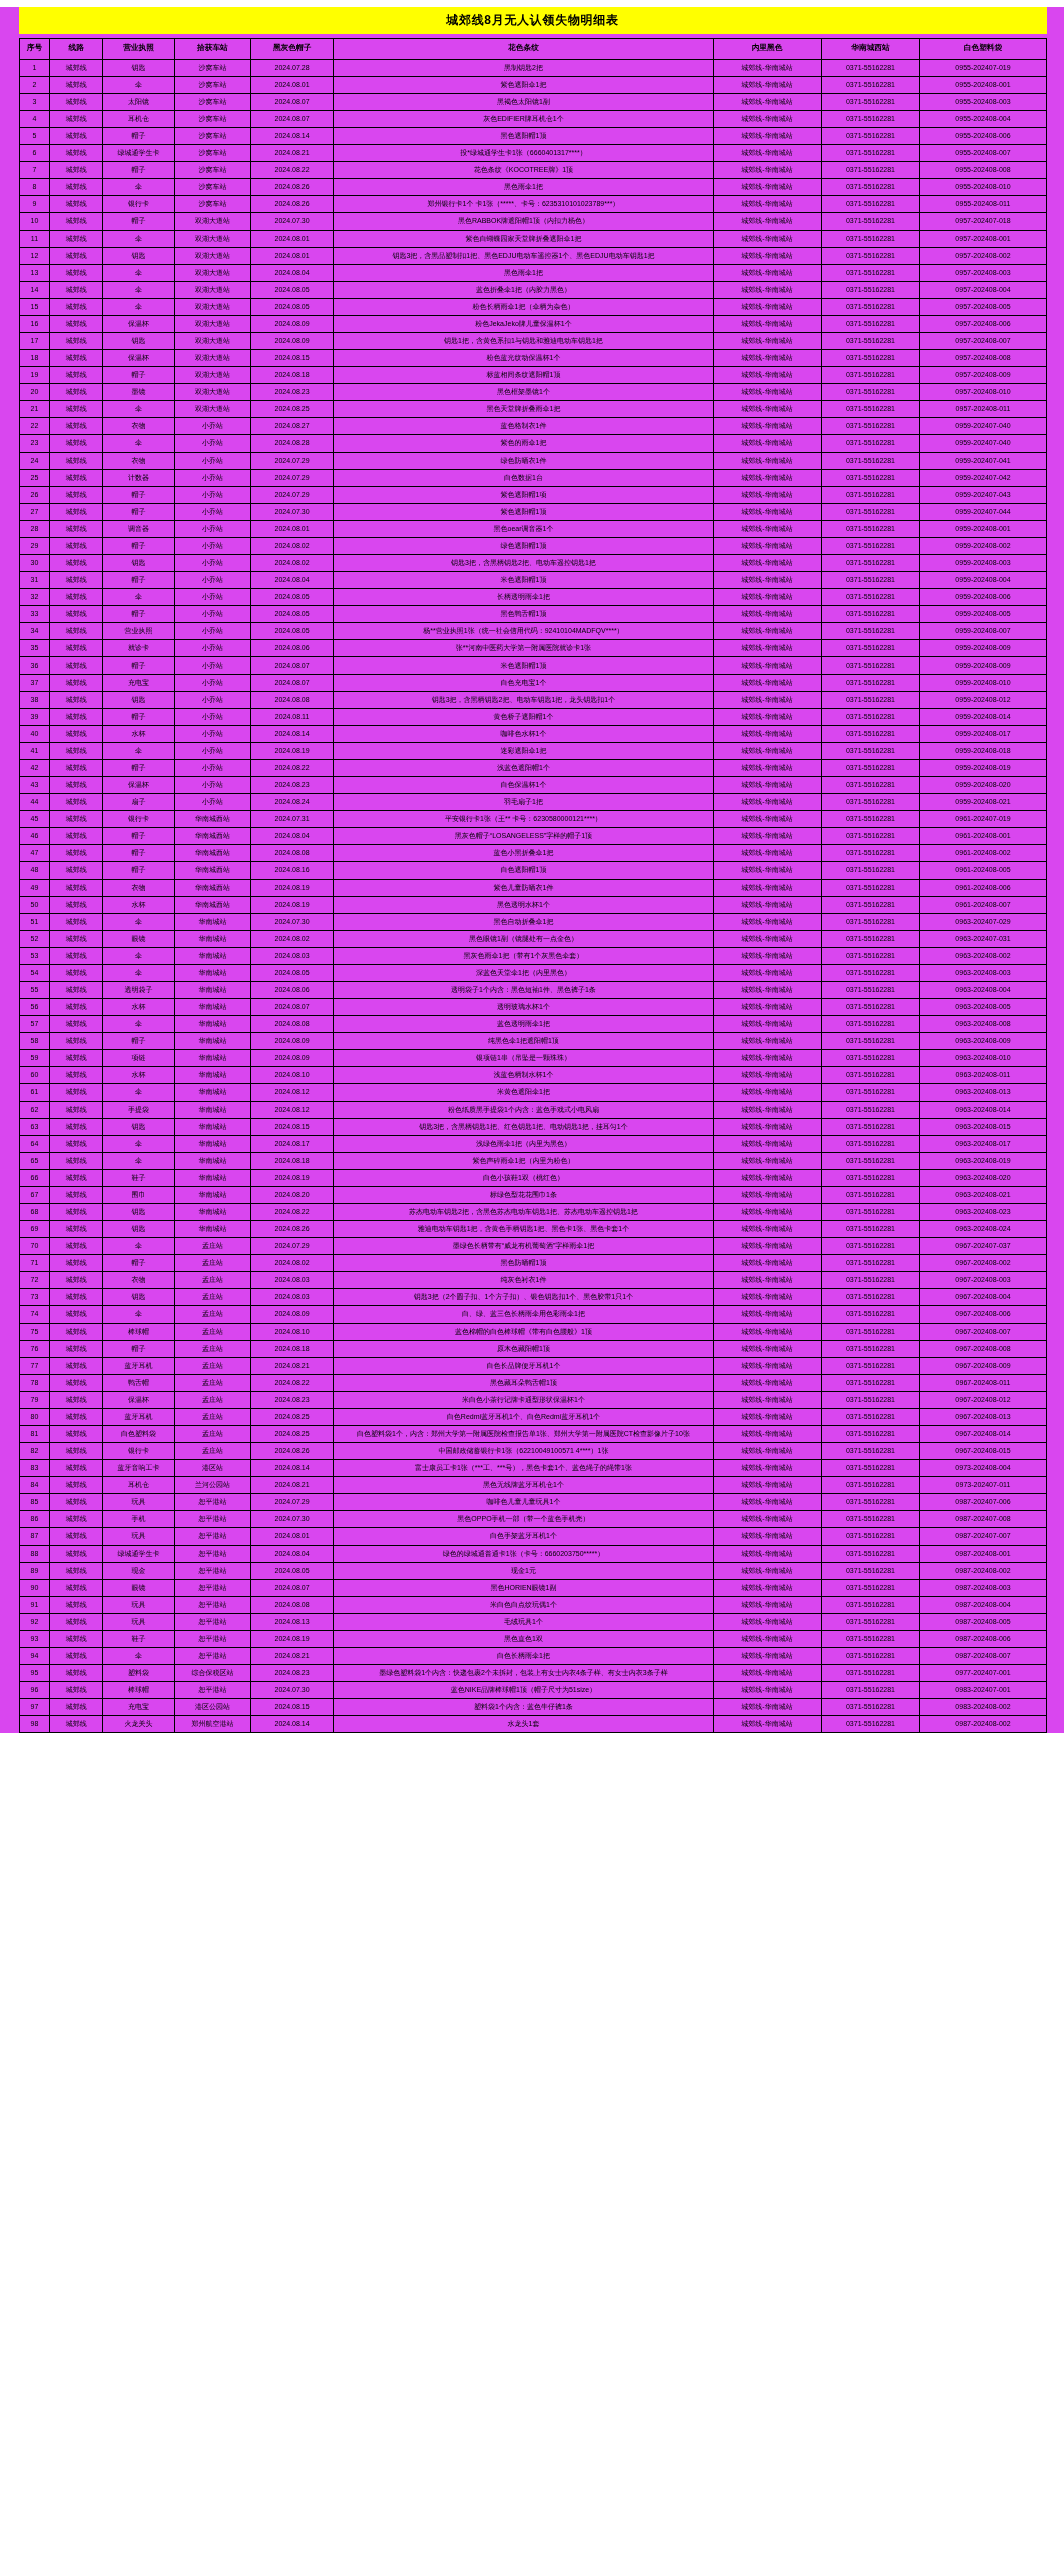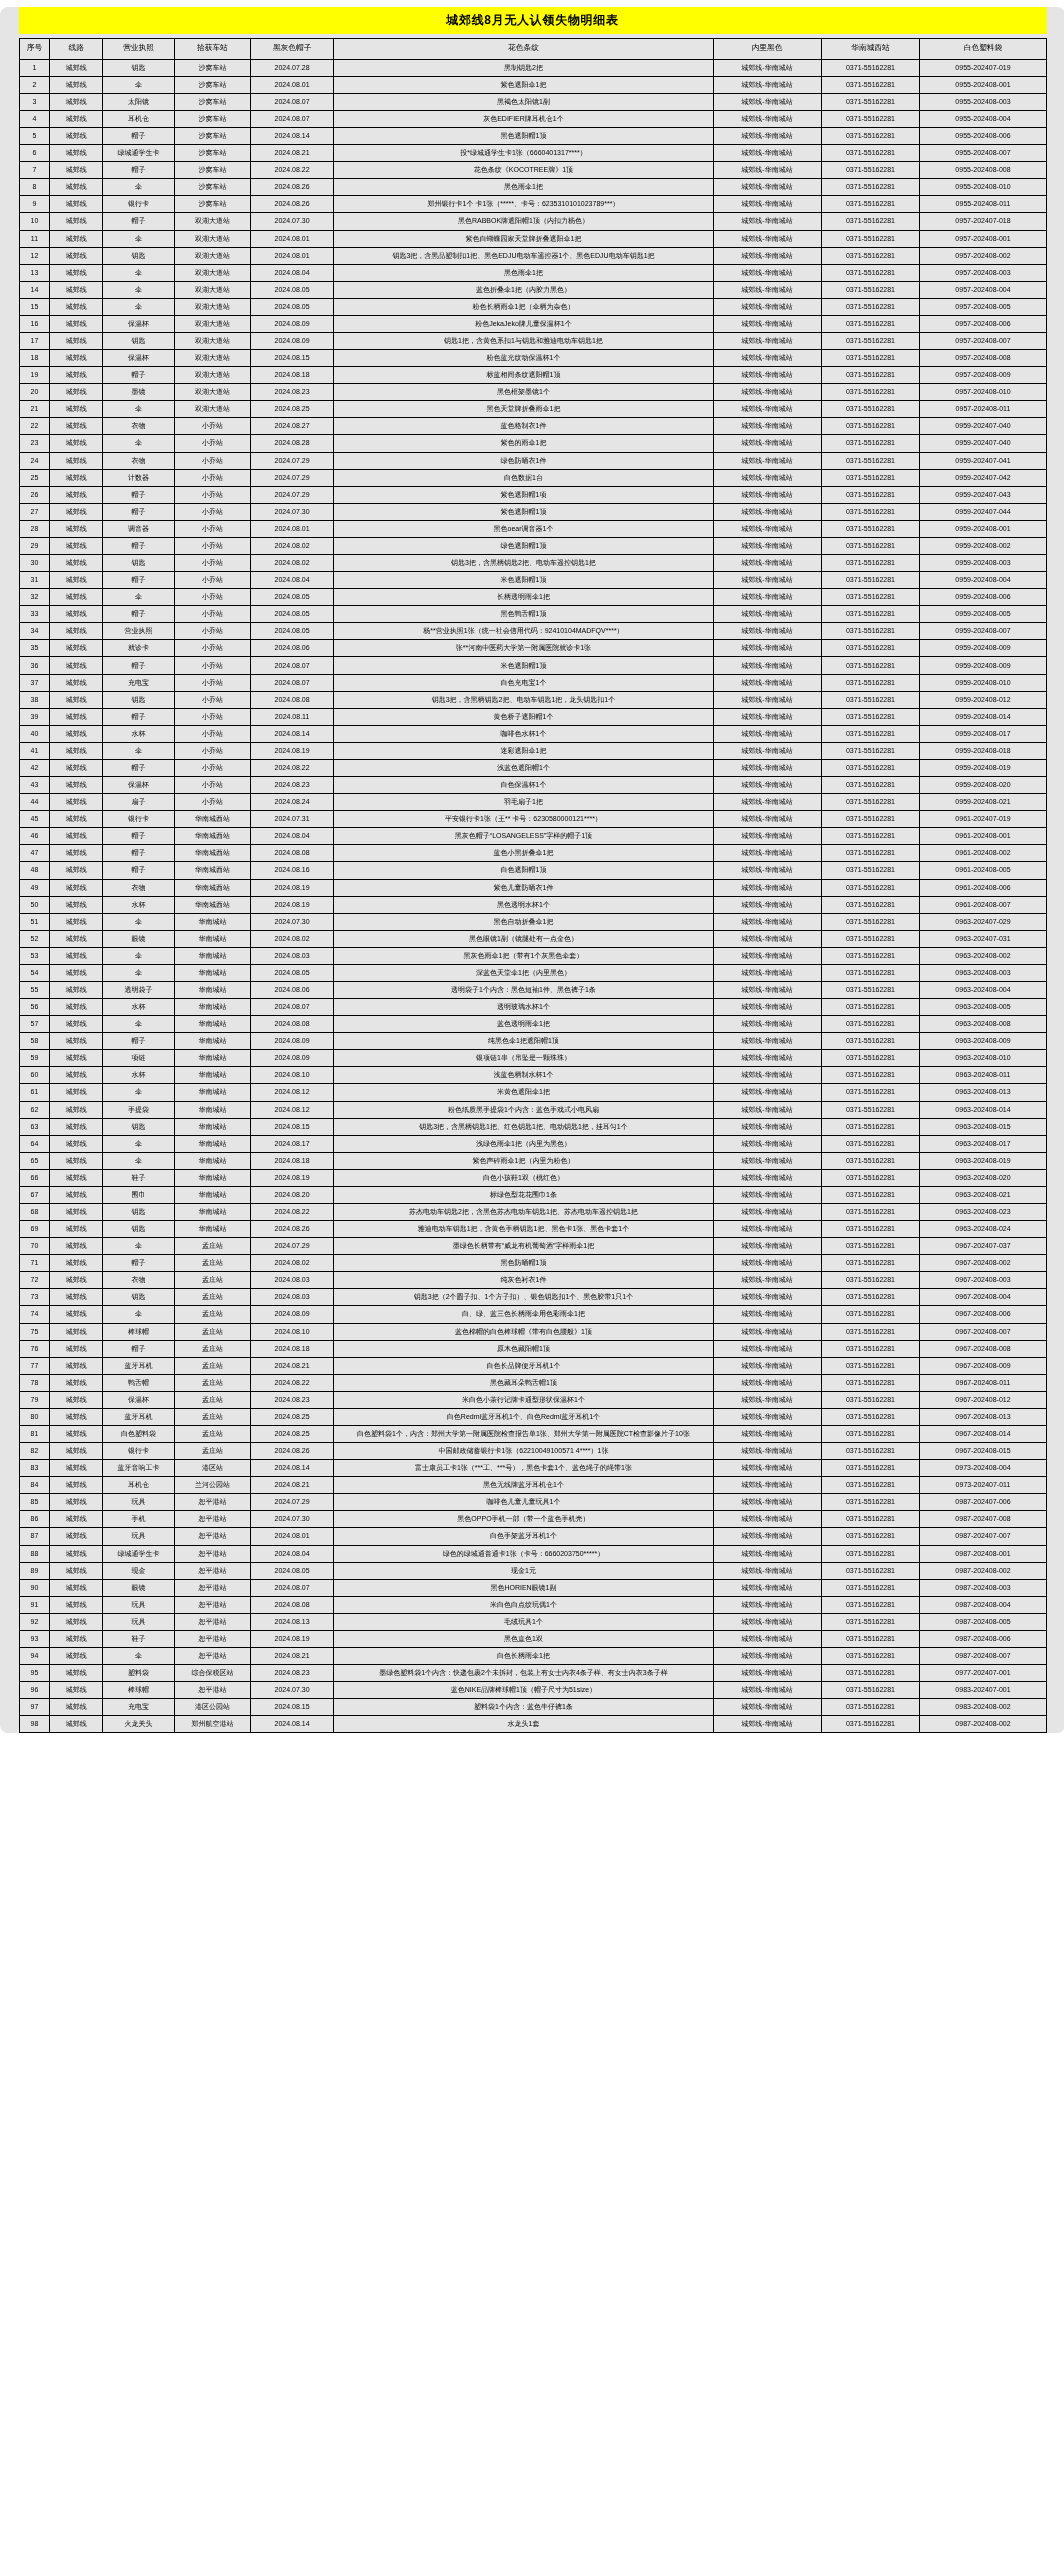--- a/index.html
+++ b/index.html
@@ -1,22 +1,22 @@
 <!DOCTYPE html>
 <html style="font-size:11.2px"><head>
 <meta charset="utf-8">
 <style>
   html,body{margin:0;padding:0;background:#ffffff;}
   body{font-family:"Liberation Sans","DejaVu Sans",sans-serif;}
-  .page{width:1065px;margin:0 auto;background:#e5e5e5;padding:0;box-sizing:border-box;border-radius:8px;}
+  .page{width:1065px;margin:0 auto;background:#d946ef;padding:0;box-sizing:border-box;}
   .title-bar{width:1028px;margin:7px auto 4.2px auto;background:#ffff00;text-align:center;padding:4.9px 0;}
   .title-bar span{font-size:12px;font-weight:bold;color:#000;letter-spacing:0.7px;}
   table{border-collapse:collapse;width:1028px;margin:0 auto 8.4px auto;table-layout:fixed;}
   th,td{border:0.7px solid #000;font-size:7px;color:#000;text-align:center;vertical-align:middle;padding:1.4px 0.7px;line-height:1.15;word-wrap:break-word;}
-  th{font-weight:normal;height:17px;font-size:7.7px;}
+  th{font-weight:bold;height:17px;font-size:7.7px;}
   td{height:13.3px;}
   col.c0{width:24px;}
   col.c1{width:41px;}
   col.c2{width:56px;}
   col.c3{width:59px;}
   col.c4{width:65px;}
   col.c5{width:295px;}
   col.c6{width:84px;}
   col.c7{width:77px;}
   col.c8{width:98px;}

